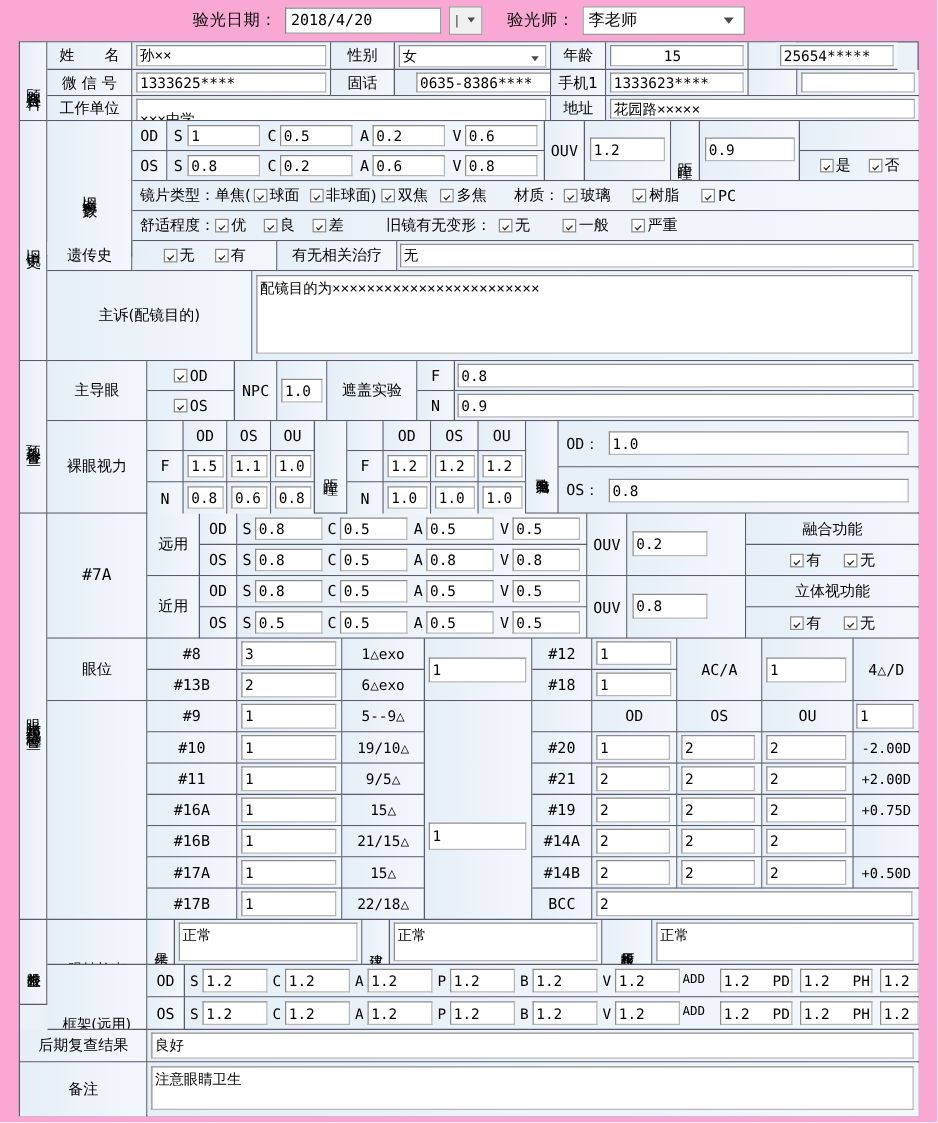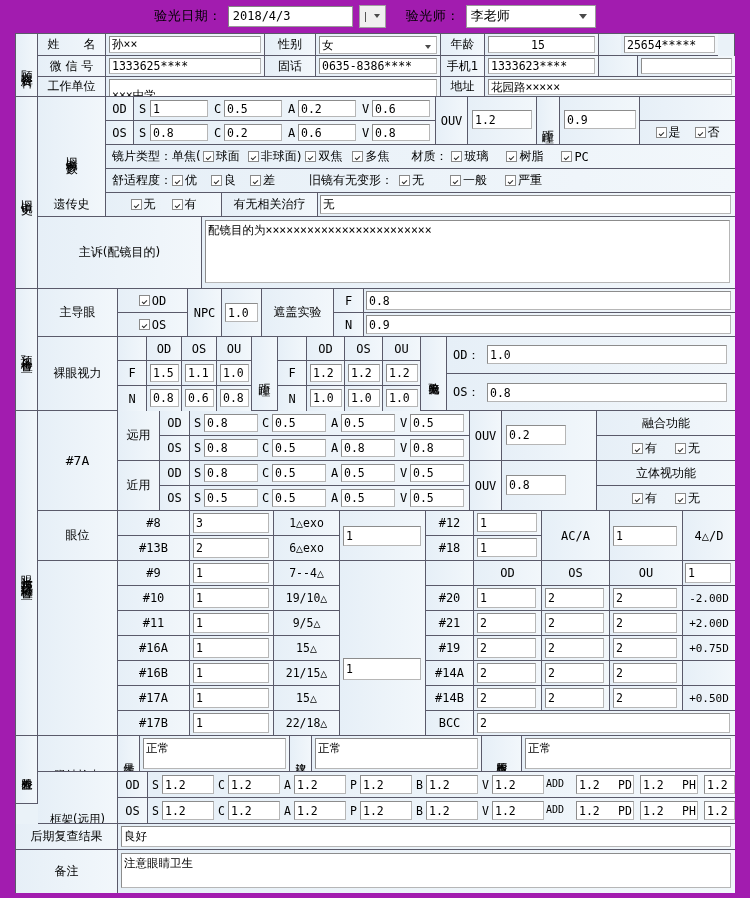--- a/index.html
+++ b/index.html
@@ -8,21 +8,21 @@
     width: 750px; height: 898px;
     background: #ffffff;
     font-family: "DejaVu Sans", "Liberation Sans", sans-serif;
     font-size: 12px;
     color: #000000;
     overflow: hidden;
   }
   .page {
     position: relative;
     width: 750px; height: 898px;
-    background: #a21caf;
+    background: #f9a8d4;
   }
 
   
   .topbar {
     position: absolute; left: 0; top: 0; width: 750px; height: 32px;
     display: flex; align-items: center; justify-content: center;
     gap: 6px;
   }
   .topbar .lbl { font-size: 13px; letter-spacing: .5px; }
   .dt-box {
@@ -106,21 +106,21 @@
   .mono { font-family: "DejaVu Sans Mono", monospace; }
   .lab-s { font-size: 11.5px; margin-top: 44px; }
 </style>
 </head>
 <body>
 
 <div class="page">
 
   <div class="topbar">
     <span class="lbl">验光日期：</span>
-    <div class="dt-box">2018/4/3</div>
+    <div class="dt-box">2018/4/20</div>
     <div class="dt-spin">
         <span class="caret-sm"></span>
       </div>
     <span class="lbl" style="margin-left:14px">验光师：</span>
     <div class="sel-box">
       <span>李老师</span>
       <span class="caret"></span>
     </div>
   </div>
 
@@ -161,21 +161,21 @@
     <div class="cell" style="left:22px;top:22px;width:68px;height:21px;">
         <span>微 信 号</span>
       </div>
     <div class="cell" style="left:90px;top:22px;width:159px;height:21px;">
       <div class="inp" style="left:3px;top:2px;width:152px;height:16px;">1333625****</div>
     </div>
     <div class="cell" style="left:249px;top:22px;width:51px;height:21px;">
         <span>固话</span>
       </div>
     <div class="cell" style="left:300px;top:22px;width:125px;height:21px;">
-      <div class="inp" style="left:3px;top:2px;width:118px;height:16px;">0635-8386****</div>
+      <div class="inp" style="left:17px;top:2px;width:118px;height:16px;">0635-8386****</div>
     </div>
     <div class="cell" style="left:425px;top:22px;width:44px;height:21px;">
         <span>手机1</span>
       </div>
     <div class="cell" style="left:469px;top:22px;width:114px;height:21px;">
       <div class="inp" style="left:3px;top:2px;width:107px;height:16px;">1333623****</div>
     </div>
     <div class="cell" style="left:583px;top:22px;width:39px;height:21px;">
         <span class="lab-s">手机2</span>
       </div>
@@ -608,21 +608,21 @@
         <div class="cell" style="left: 258px; top: 502px; width: 66px; height: 25px;">
           <span class="mono" style="font-size: 11.5px;">6△exo</span>
         </div>
         <div class="cell" style="left: 102px; top: 527px; width: 72px; height: 25px;">
           <span class="mono">#9</span>
         </div>
         <div class="cell" style="left: 174px; top: 527px; width: 84px; height: 25px;">
           <div class="inp" style="left: 3px; top: 2px; width: 76px; height: 20px;">1</div>
         </div>
         <div class="cell" style="left: 258px; top: 527px; width: 66px; height: 25px;">
-          <span class="mono" style="font-size: 11.5px;">7--4△</span>
+          <span class="mono" style="font-size: 11.5px;">5--9△</span>
         </div>
         <div class="cell" style="left: 102px; top: 552px; width: 72px; height: 25px;">
           <span class="mono">#10</span>
         </div>
         <div class="cell" style="left: 174px; top: 552px; width: 84px; height: 25px;">
           <div class="inp" style="left: 3px; top: 2px; width: 76px; height: 20px;">1</div>
         </div>
         <div class="cell" style="left: 258px; top: 552px; width: 66px; height: 25px;">
           <span class="mono" style="font-size: 11.5px;">19/10△</span>
         </div>

